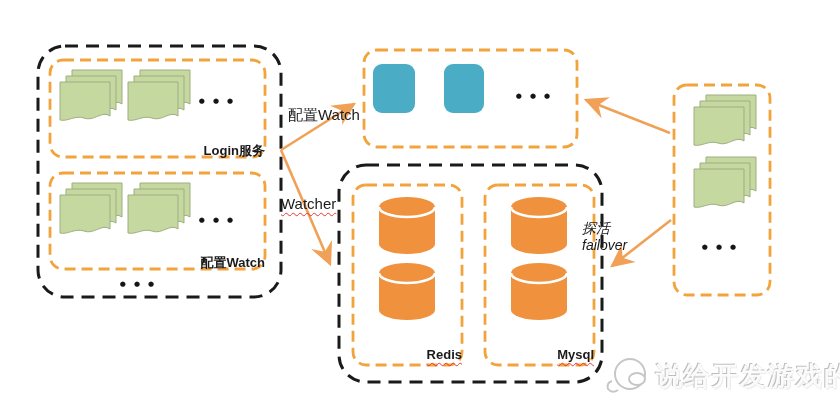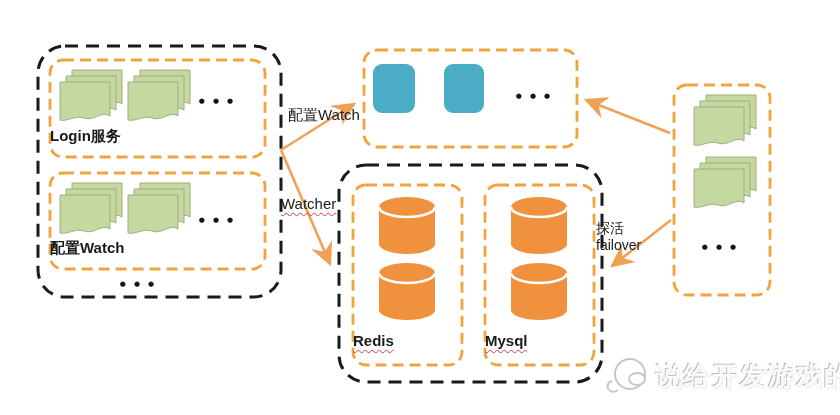--- a/index.html
+++ b/index.html
@@ -2,21 +2,21 @@
 <html><head>
 <meta charset="utf-8">
 <style>
   html,body { margin:0; padding:0; background:#fff; }
   .stage {
     position:relative; width:840px; height:415px; background:#ffffff;
     font-family:"Liberation Sans","DejaVu Sans",sans-serif; overflow:hidden;
   }
   svg.layer { position:absolute; left:0; top:0; width:840px; height:415px; }
   .lbl { position:absolute; color:#1a1a1a; white-space:nowrap; }
-  .node-title { font-weight:bold; font-size:15px; text-align:left; }
+  .node-title { font-weight:bold; font-size:13px; text-align:right;margin-top:15px; }
   .edge-label { font-size:15px; }
   .edge-label-sm { font-size:14px; line-height:17px; }
   .squiggle {
     text-decoration-line:underline; text-decoration-style:wavy;
     text-decoration-color:#E23B3B; text-decoration-thickness:1px;
     text-underline-offset:3px;
   }
   .dots {
     position:absolute; font-size:7px; letter-spacing:8px; color:#151515;
     transform:translate(-50%,-50%); white-space:nowrap;
@@ -105,20 +105,20 @@
   <div class="lbl node-title" style="left:353px; top:332px; width:109px;"><span class="squiggle">Redis</span></div>
 
   <div class="dots" style="left:220px; top:101px;">●●●</div>
   <div class="dots" style="left:220px; top:220px;">●●●</div>
   <div class="dots" style="left:141px; top:284px;">●●●</div>
   <div class="dots" style="left:537px; top:96px;">●●●</div>
   <div class="dots" style="left:723px; top:247px;">●●●</div>
 
   <div class="lbl edge-label" style="left:288px; top:106px;">配置Watch</div>
   <div class="lbl edge-label" style="left:281px; top:195px;"><span class="squiggle">Watcher</span></div>
-  <div class="lbl edge-label-sm" style="left:596px; top:220px;">
+  <div class="lbl edge-label-sm" style="left:582px; top:220px;font-style:italic;">
     <div>探活</div>
     <div>failover</div>
   </div>
 
   <div class="watermark-text">说给开发游戏的你</div>
 
 </div>
 
 </body></html>

